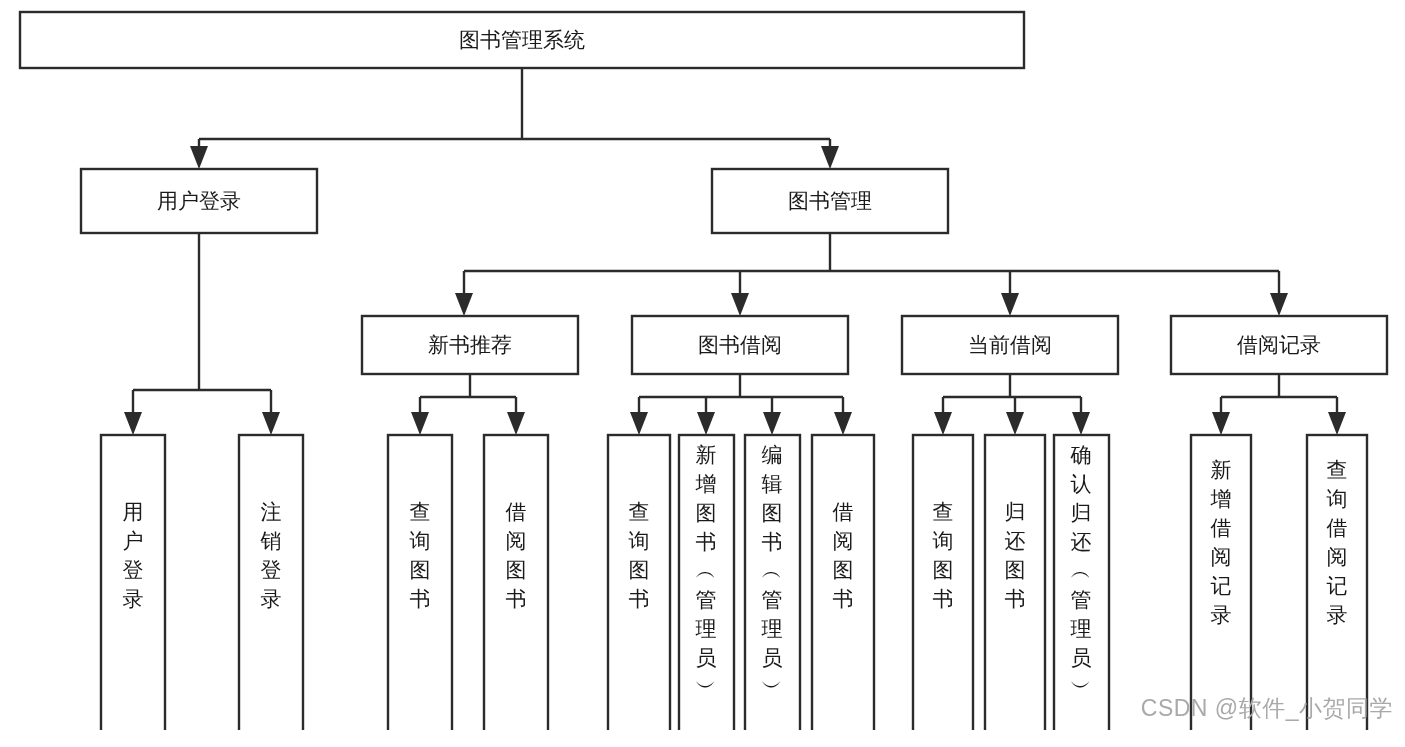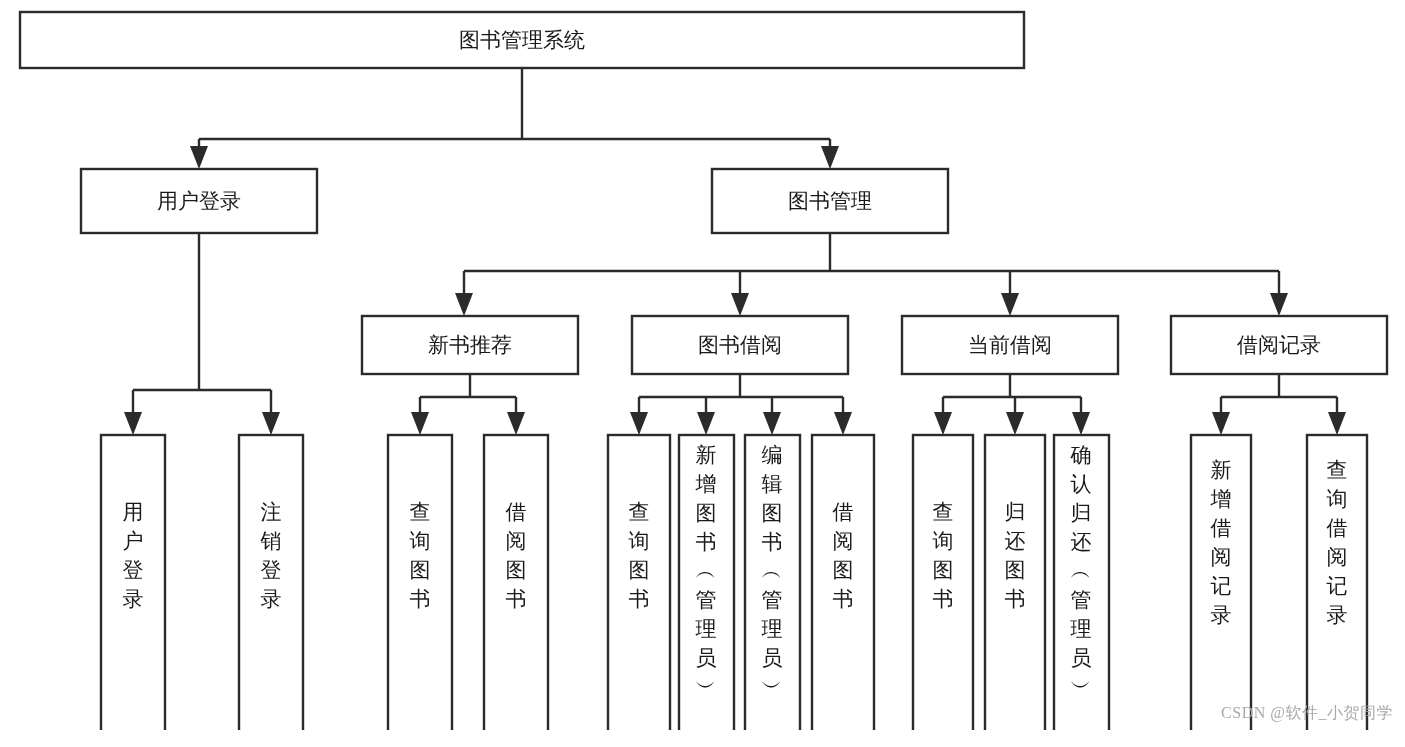--- a/index.html
+++ b/index.html
@@ -51,22 +51,22 @@
   .node-label-vertical {
     fill: #1a1a1a;
     font-family: "DejaVu Sans", "Liberation Sans", sans-serif;
     font-size: 21px;
     text-anchor: middle;
   }
   .watermark {
     position: absolute;
     right: 12px;
     bottom: 6px;
-    font-family: Liberation Serif, serif;
-    font-size: 16px;
+    font-family: Liberation Sans, sans-serif;
+    font-size: 23px;
     color: #a9a9a9;
     white-space: nowrap;
     pointer-events: none;
     letter-spacing: 0.5px;
   }
 </style>
 </head>
 <body>
 
 <div id="diagram-root">

